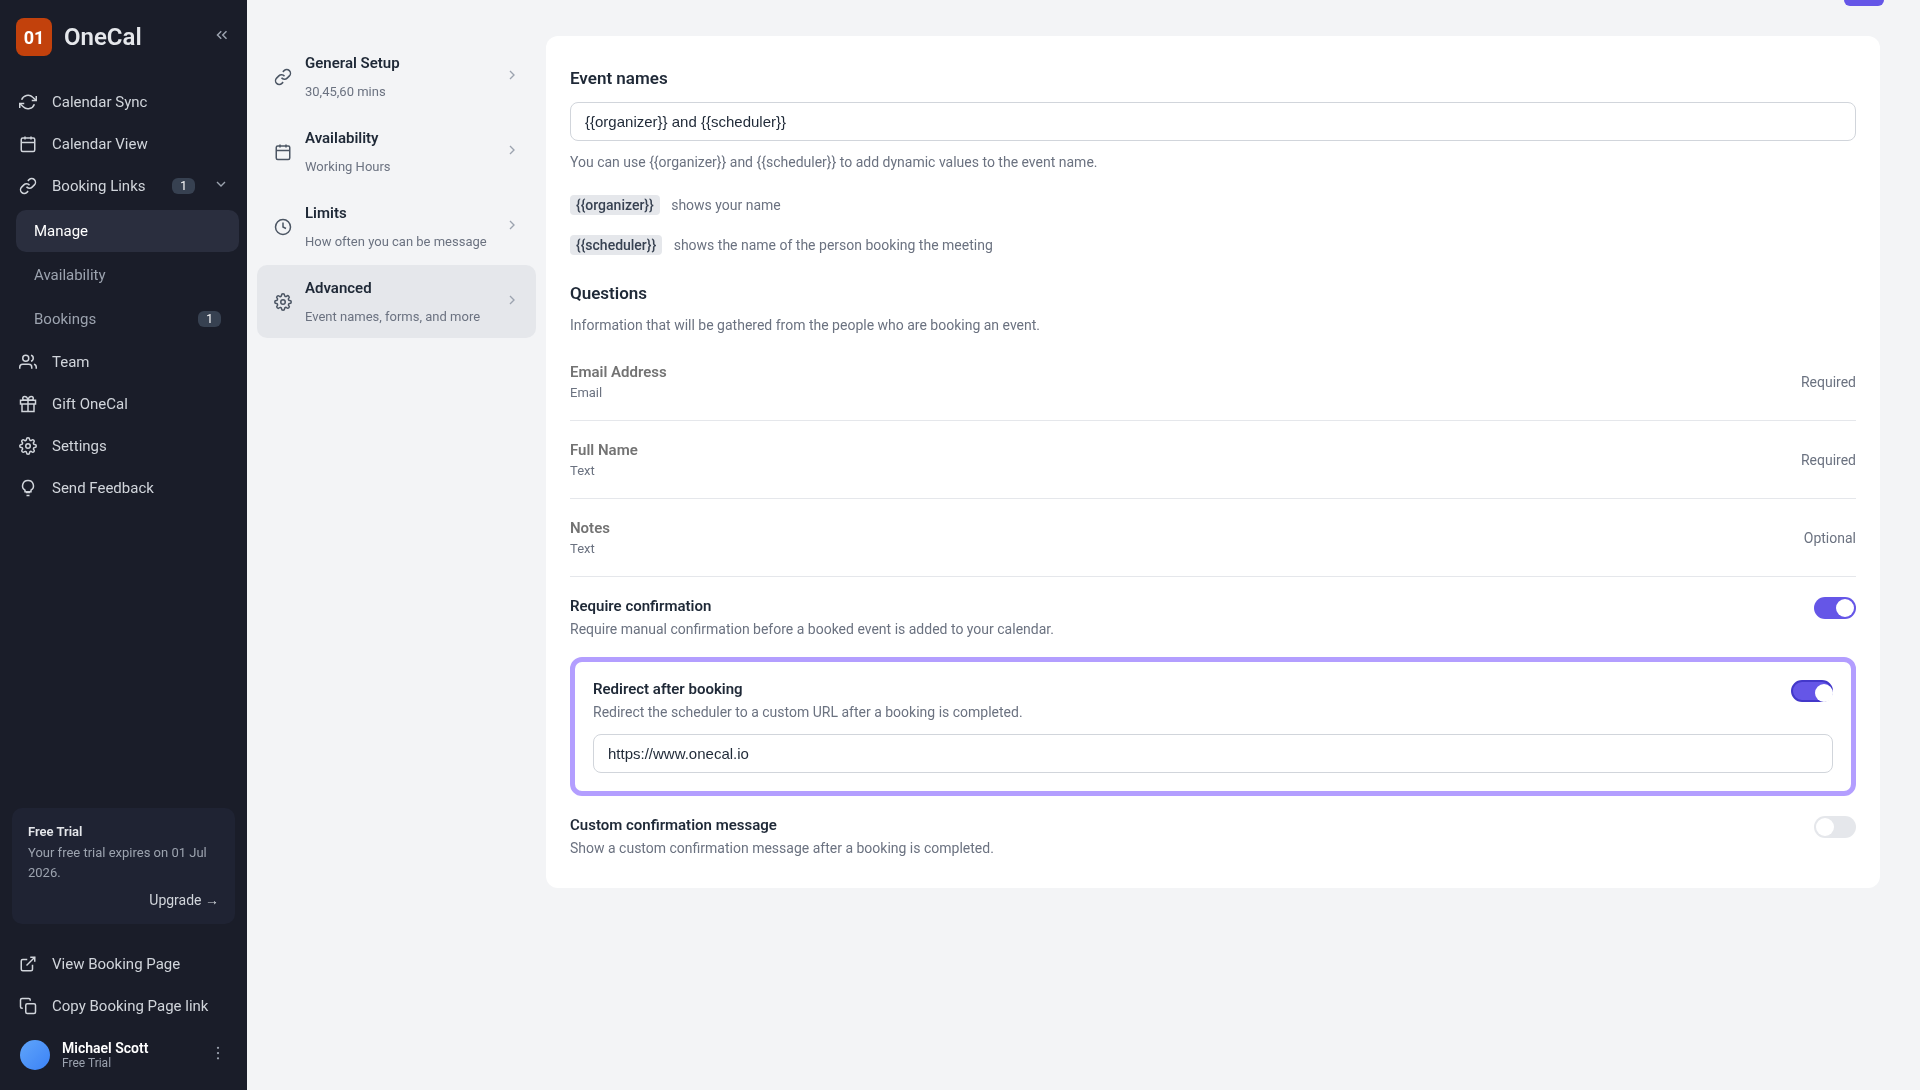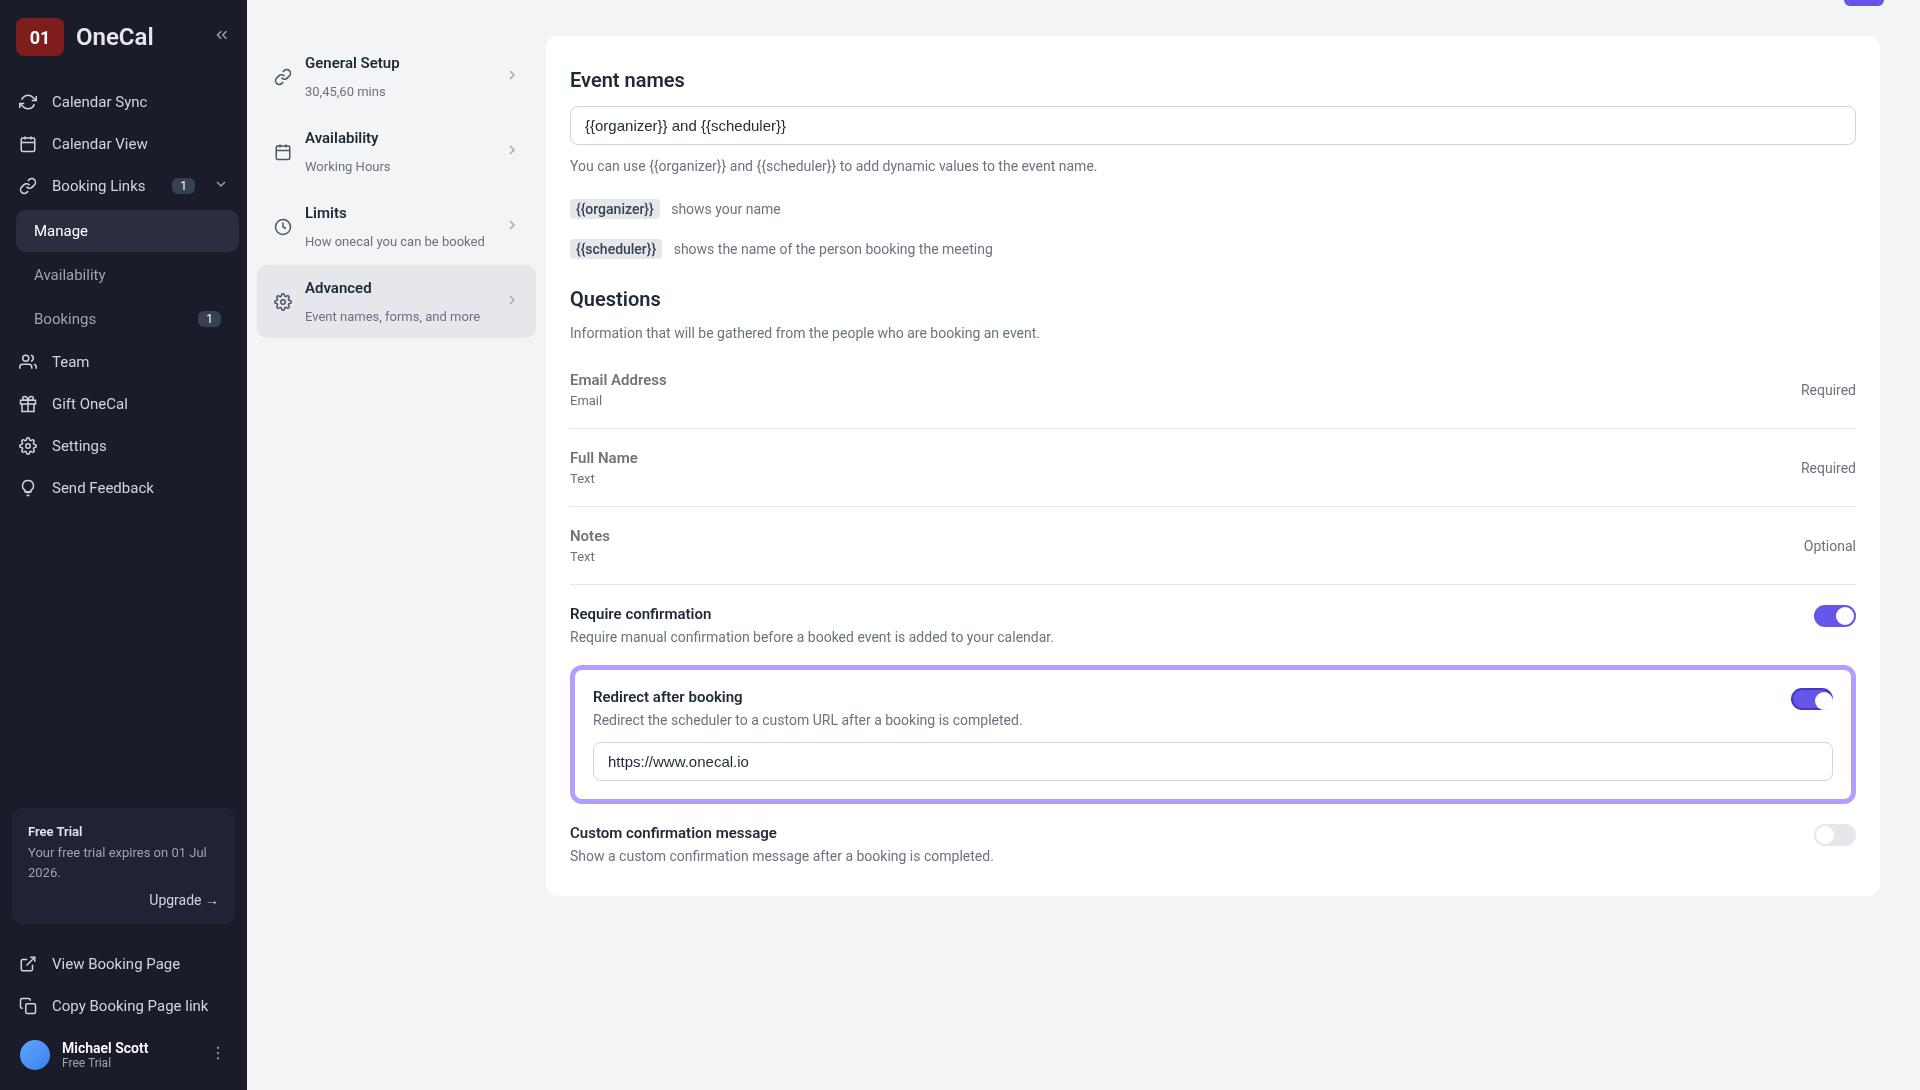--- a/index.html
+++ b/index.html
@@ -1,21 +1,21 @@
 <!DOCTYPE html>
 <html><head>
   <meta charset="utf-8">
   <style>
     * { margin: 0; padding: 0; box-sizing: border-box; }
     body { font-family: -apple-system, BlinkMacSystemFont, 'Segoe UI', Roboto, sans-serif; background: #f3f4f6; width: 1920px; height: 1090px; overflow: hidden; display: flex; }
 
     
     .sidebar { width: 247px; background: #1a1d29; color: #fff; display: flex; flex-direction: column; height: 100%; }
     .sidebar-header { display: flex; align-items: center; padding: 18px 16px; gap: 12px; }
-    .logo { width: 48px; height: 38px; background: #7f1d1d; border-radius: 8px; display: flex; align-items: center; justify-content: center; color: #fff; font-weight: 700; font-size: 18px; }
+    .logo { width: 36px; height: 38px; background: #c2410c; border-radius: 8px; display: flex; align-items: center; justify-content: center; color: #fff; font-weight: 700; font-size: 18px; }
     .brand-name { font-size: 24px; font-weight: 600; color: #e5e7eb; }
     .sidebar-collapse { margin-left: auto; color: #9ca3af; cursor: pointer; }
 
     .nav-list { padding: 8px; flex: 1; overflow-y: auto; }
     .nav-item { display: flex; align-items: center; gap: 14px; padding: 10px 10px; border-radius: 8px; color: #d1d5db; cursor: pointer; font-size: 15px; margin-bottom: 2px; }
     .nav-icon { width: 20px; height: 20px; display: flex; align-items: center; justify-content: center; }
     .nav-badge { background: #374151; color: #fff; font-size: 12px; border-radius: 6px; padding: 1px 8px; margin-left: auto; }
     .nav-chevron { margin-left: 4px; color: #9ca3af; }
 
     .sub-nav { margin-left: 8px; margin-top: 4px; }
@@ -41,21 +41,21 @@
     .settings-item.active { background: #e5e7eb; gap: 12px; }
     .settings-icon { width: 20px; height: 20px; color: #4b5563; display: flex; align-items: center; justify-content: center; }
     .settings-text { flex: 1; }
     .settings-title { font-size: 15px; font-weight: 600; color: #1f2937; }
     .settings-subtitle { font-size: 13px; color: #6b7280; margin-top: 12px; }
     .settings-chevron { color: #9ca3af; }
 
     
     .main { flex: 1; padding: 36px 40px 40px 0; }
     .card { background: #fff; border-radius: 12px; padding: 32px 24px; }
-    .section-title { font-size: 20px; font-weight: 600; color: #1f2937; margin-bottom: 14px; }
+    .section-title { font-size: 17px; font-weight: 600; color: #1f2937; margin-bottom: 14px; }
     .text-input { width: 100%; padding: 10px 14px; border: 1px solid #d1d5db; border-radius: 8px; font-size: 15px; color: #1f2937; }
     .help-text { font-size: 14px; color: #6b7280; margin-top: 10px; line-height: 1.6; }
     .token { background: #e5e7eb; padding: 2px 6px; border-radius: 4px; font-weight: 500; color: #374151; }
     .token-row { margin-top: 24px; font-size: 14px; color: #6b7280; }
     .token-row .token { margin-right: 8px; }
 
     .section-desc { font-size: 14px; color: #6b7280; margin-top: 6px; margin-bottom: 20px; }
 
     .question-row { display: flex; align-items: center; justify-content: space-between; padding: 20px 0; border-bottom: 1px solid #e5e7eb; }
     .question-row:last-child { border-bottom: none; }
@@ -265,21 +265,21 @@
 
   <div class="settings-item">
     <span class="settings-icon">
         <svg width="18" height="18" viewBox="0 0 24 24" fill="none" stroke="currentColor" stroke-width="2">
           <circle cx="12" cy="12" r="10"></circle>
           <polyline points="12 6 12 12 16 14"></polyline>
         </svg>
       </span>
     <div class="settings-text">
       <div class="settings-title">Limits</div>
-      <div class="settings-subtitle">How onecal you can be booked</div>
+      <div class="settings-subtitle">How often you can be message</div>
     </div>
     <span class="settings-chevron"><svg width="16" height="16" viewBox="0 0 24 24" fill="none" stroke="currentColor" stroke-width="2">
           <polyline points="9 18 15 12 9 6"></polyline>
         </svg></span>
   </div>
 
   <div class="settings-item active">
     <span class="settings-icon">
         <svg width="18" height="18" viewBox="0 0 24 24" fill="none" stroke="currentColor" stroke-width="2">
           <circle cx="12" cy="12" r="3"></circle>

